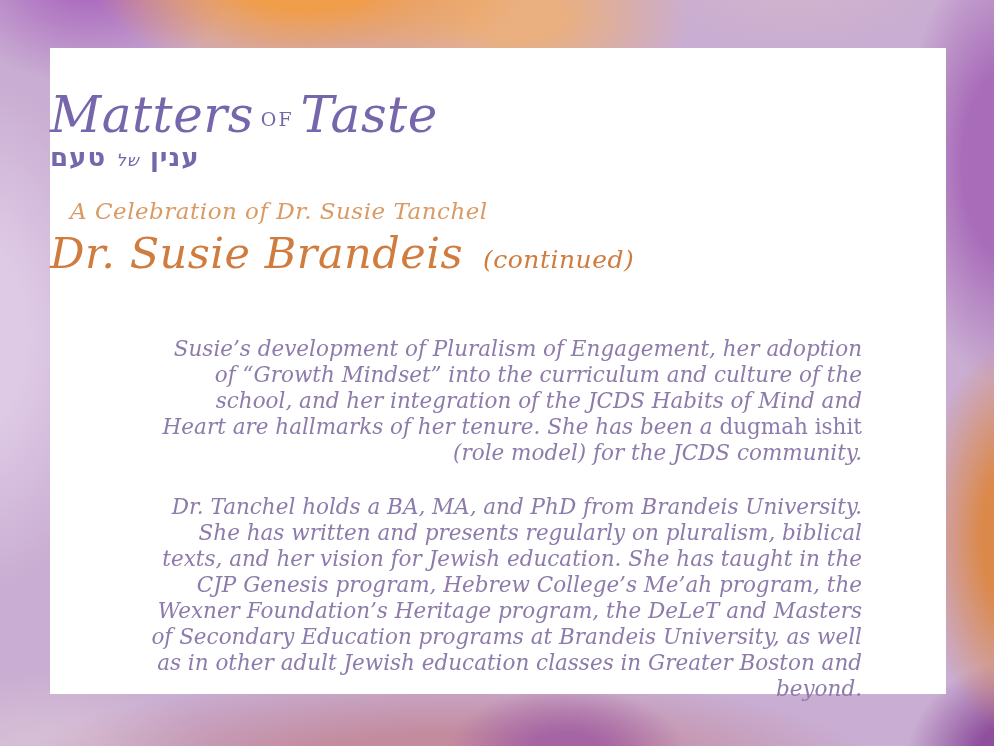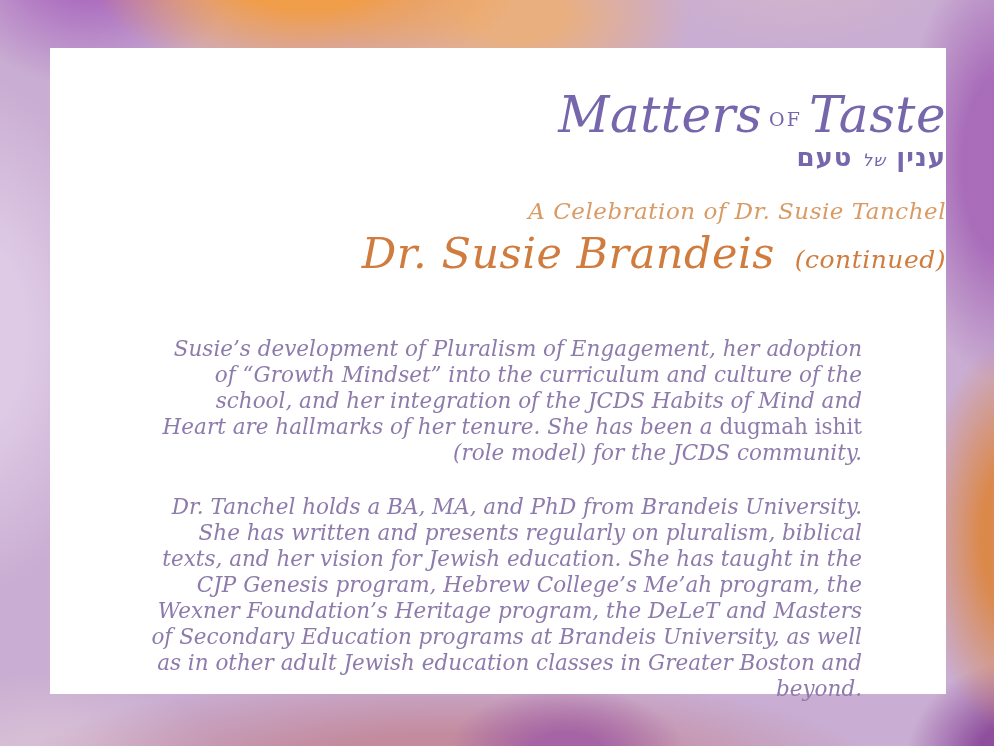--- a/index.html
+++ b/index.html
@@ -24,21 +24,21 @@
       radial-gradient(ellipse 520px 115px at 45% 103%, rgba(195,138,156,.96) 30%, rgba(195,138,156,0) 82%),
       radial-gradient(ellipse 230px 130px at 5% 103%, rgba(215,191,214,.92) 28%, rgba(215,191,214,0) 76%),
       radial-gradient(ellipse 210px 320px at -4% 45%, rgba(223,203,230,.96) 32%, rgba(223,203,230,0) 82%),
       radial-gradient(ellipse 230px 130px at 80% -5%, rgba(210,180,204,.9) 22%, rgba(210,180,204,0) 70%);
   }
   .card {
     position: absolute;
     left: 50px; top: 48px; right: 48px; bottom: 52px;
     background: var(--card-white, #ffffff);
   }
-  .masthead { text-align: right; margin-top: 42px; }
+  .masthead { text-align: left; margin-top: 42px; }
   .logo-line {
     color: var(--logo-purple, #7667ad);
     font-style: italic;
     font-size: 50px;
     line-height: 1.0;
     letter-spacing: 0.5px;
     white-space: nowrap;
   }
   .logo-of {
     font-style: normal;
@@ -59,20 +59,21 @@
     letter-spacing: 1px;
   }
   .hebrew-small { font-size: 17px; font-weight: normal; font-style: italic; }
   .subtitle {
     color: var(--subtitle-orange, #d99a64);
     font-style: italic;
     font-size: 23px;
     line-height: 1.1;
     margin-top: 26px;
     letter-spacing: 0.5px;
+    padding-left: 20px;
   }
   .main-title {
     color: var(--heading-orange, #d07c3f);
     font-style: italic;
     font-size: 43px;
     line-height: 1.05;
     margin-top: 7px;
     letter-spacing: 0.5px;
   }
   .title-suffix { font-size: 25px; margin-left: 20px; }

